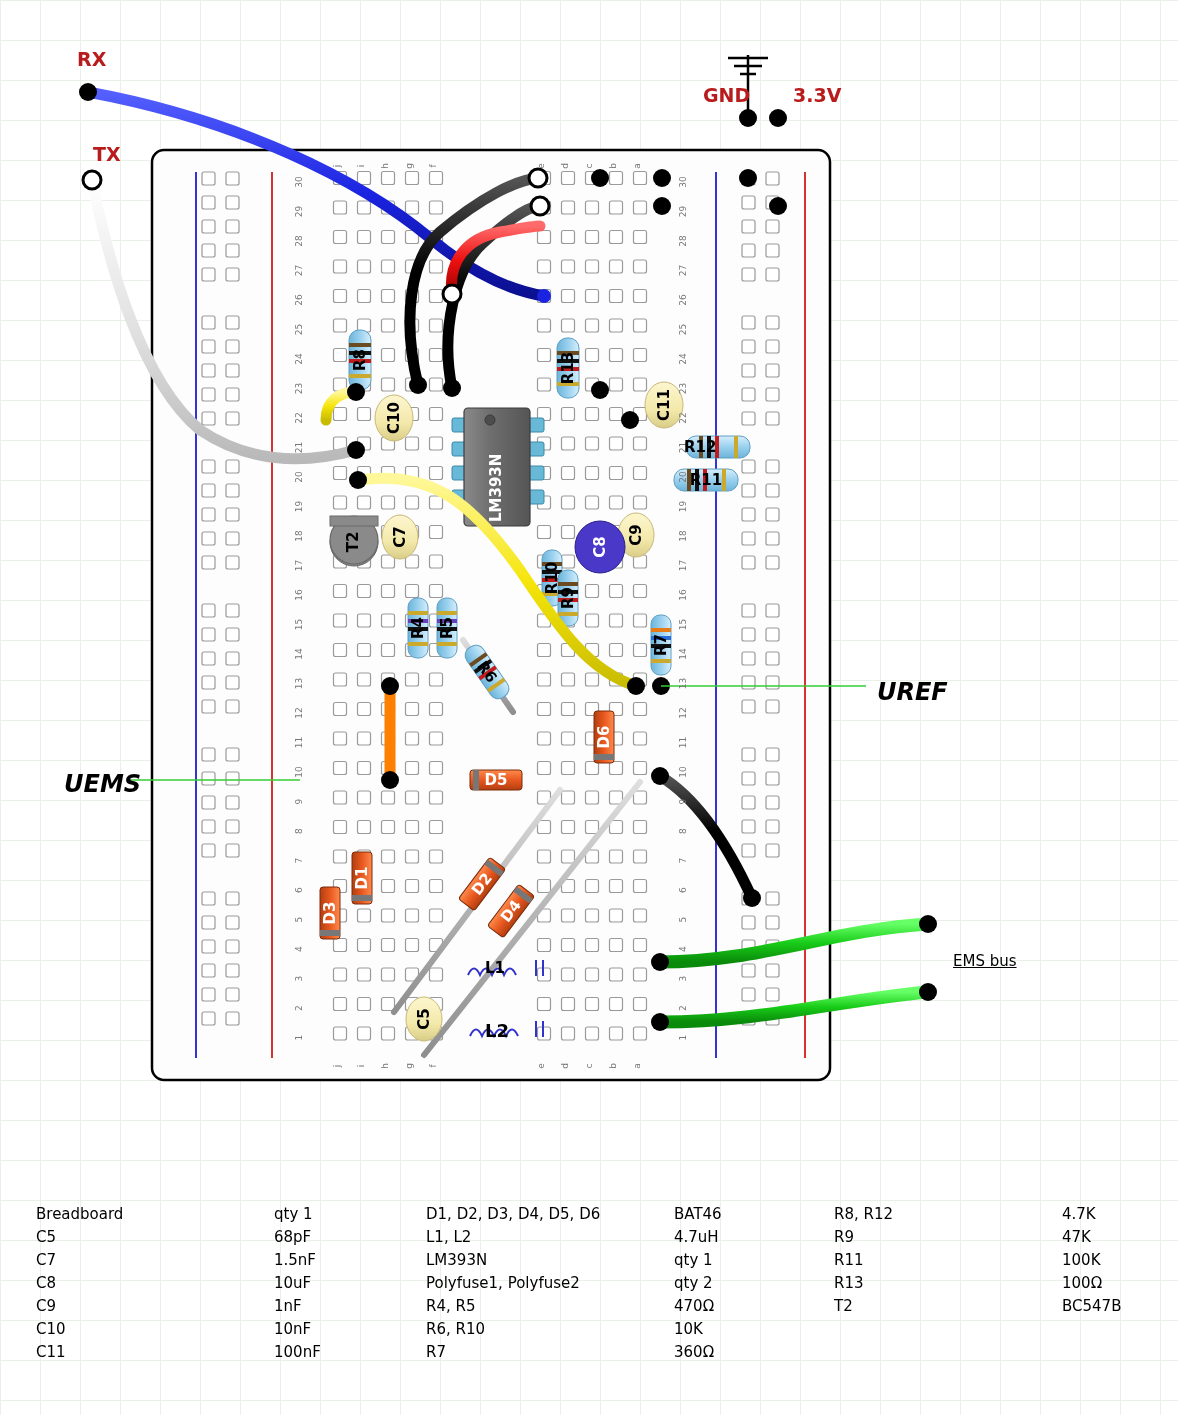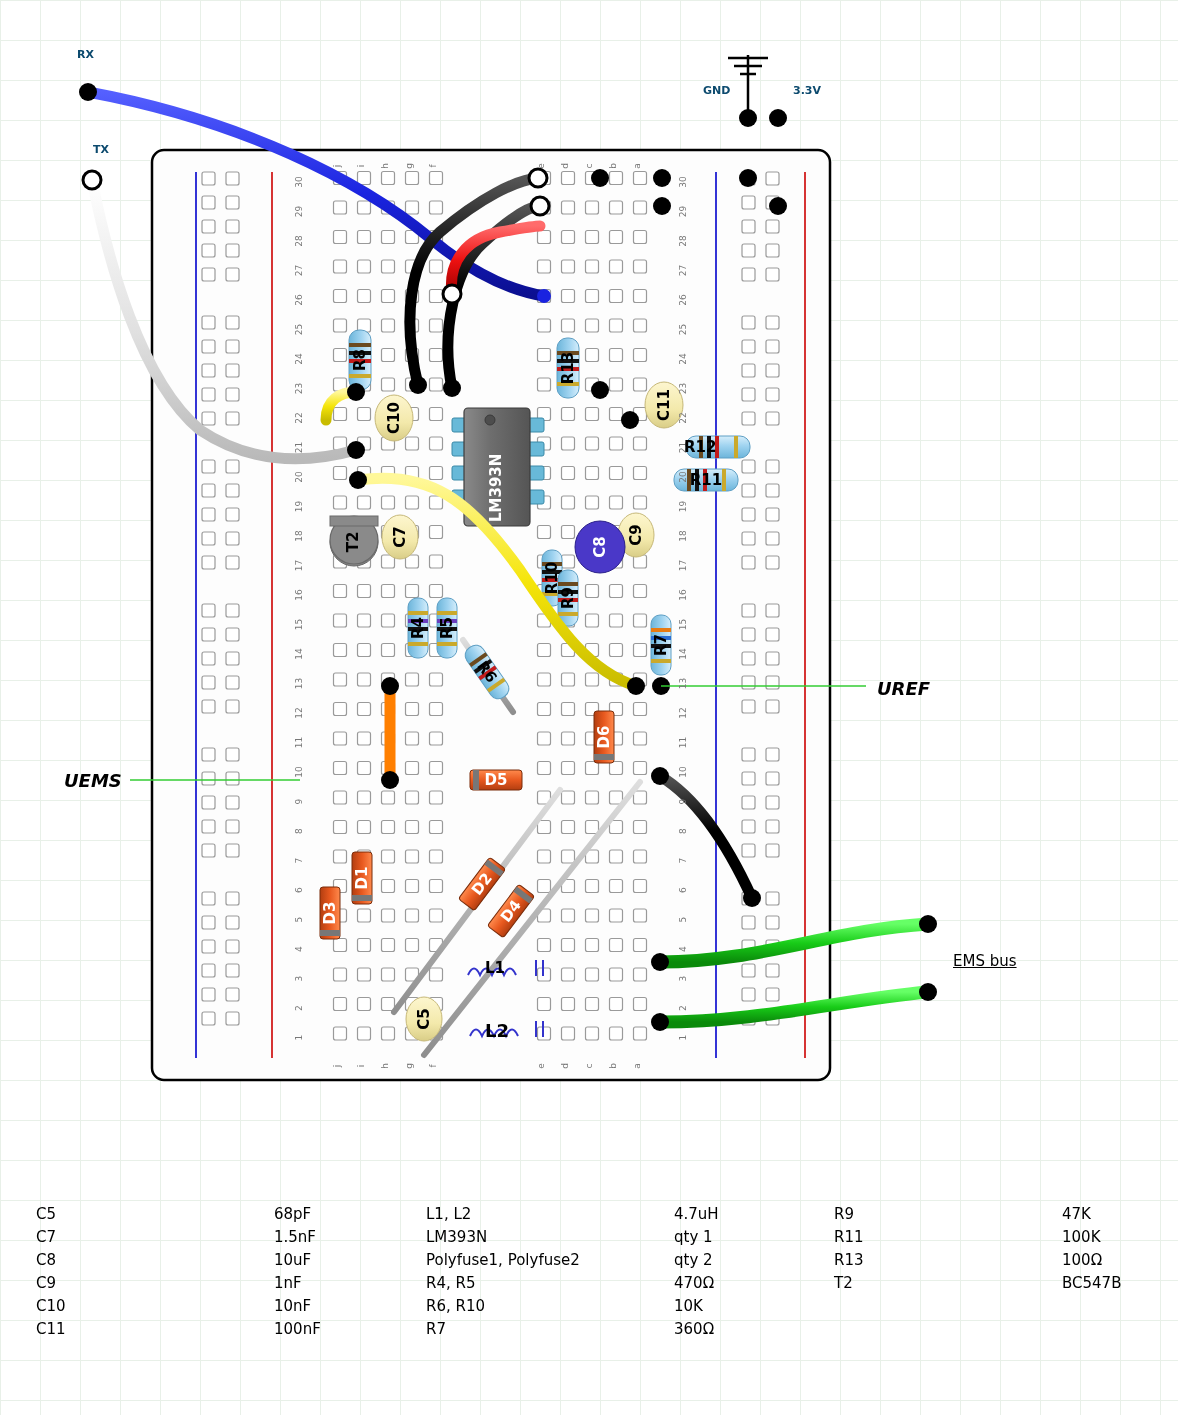--- a/index.html
+++ b/index.html
@@ -23,22 +23,22 @@
   #bom { position:absolute; left:36px; top:1205px; width:1120px; font-size:15px; color:#000; }
   #bom table { border-collapse:collapse; width:100%; }
   #bom td { padding:0 0 5px 0; vertical-align:top; white-space:nowrap; }
   #bom td.c0 { width:238px; }
   #bom td.c1 { width:152px; }
   #bom td.c2 { width:248px; }
   #bom td.c3 { width:160px; }
   #bom td.c4 { width:228px; }
   #bom td.c5 { width:auto; }
 
-  .pinlabel { font-size:11px; font-weight:bold; color:#0c4a6e; }
-  .netlabel { font-size:18px; font-weight:bold; font-style:italic; color:#000; }
+  .pinlabel { font-size:19px; font-weight:bold; color:#b91c1c; }
+  .netlabel { font-size:24px; font-weight:bold; font-style:italic; color:#000; }
   .buslabel { font-size:15px; color:#000;text-decoration:underline; }
 </style>
 </head>
 <body>
 
 <div id="stage">
 
   <svg class="layer" viewBox="0 0 1178 1415">
     <defs>
       <linearGradient id="gWireBlue" x1="0" y1="0" x2="0" y2="1">
@@ -953,20 +953,28 @@
       <div class="lbl" style="left: 461px; top: 959px; width: 68px; text-align: center; font-size: 15px; font-weight: bold; color: rgb(0, 0, 0); transform: rotate(0deg);">L1</div>
       <div class="lbl" style="left: 463px; top: 1020px; width: 68px; text-align: center; font-size: 18px; font-weight: bold; color: rgb(0, 0, 0); transform: rotate(0deg);">L2</div>
       <div class="lbl" style="left: 319px; top: 533px; width: 68px; text-align: center; font-size: 15px; font-weight: bold; color: rgb(0, 0, 0); transform: rotate(-90deg);">T2</div>
       <div class="lbl" style="left: 462px; top: 479px; width: 68px; text-align: center; font-size: 15px; font-weight: bold; color: rgb(255, 255, 255); transform: rotate(-90deg);">LM393N</div>
     </div>
 
   <div id="bom">
     <table>
       <tbody id="bom-body">
           <tr>
+            <td class="c0">Breadboard</td>
+            <td class="c1">qty 1</td>
+            <td class="c2">D1, D2, D3, D4, D5, D6</td>
+            <td class="c3">BAT46</td>
+            <td class="c4">R8, R12</td>
+            <td class="c5">4.7K</td>
+          </tr>
+          <tr>
             <td class="c0">C5</td>
             <td class="c1">68pF</td>
             <td class="c2">L1, L2</td>
             <td class="c3">4.7uH</td>
             <td class="c4">R9</td>
             <td class="c5">47K</td>
           </tr>
           <tr>
             <td class="c0">C7</td>
             <td class="c1">1.5nF</td>

